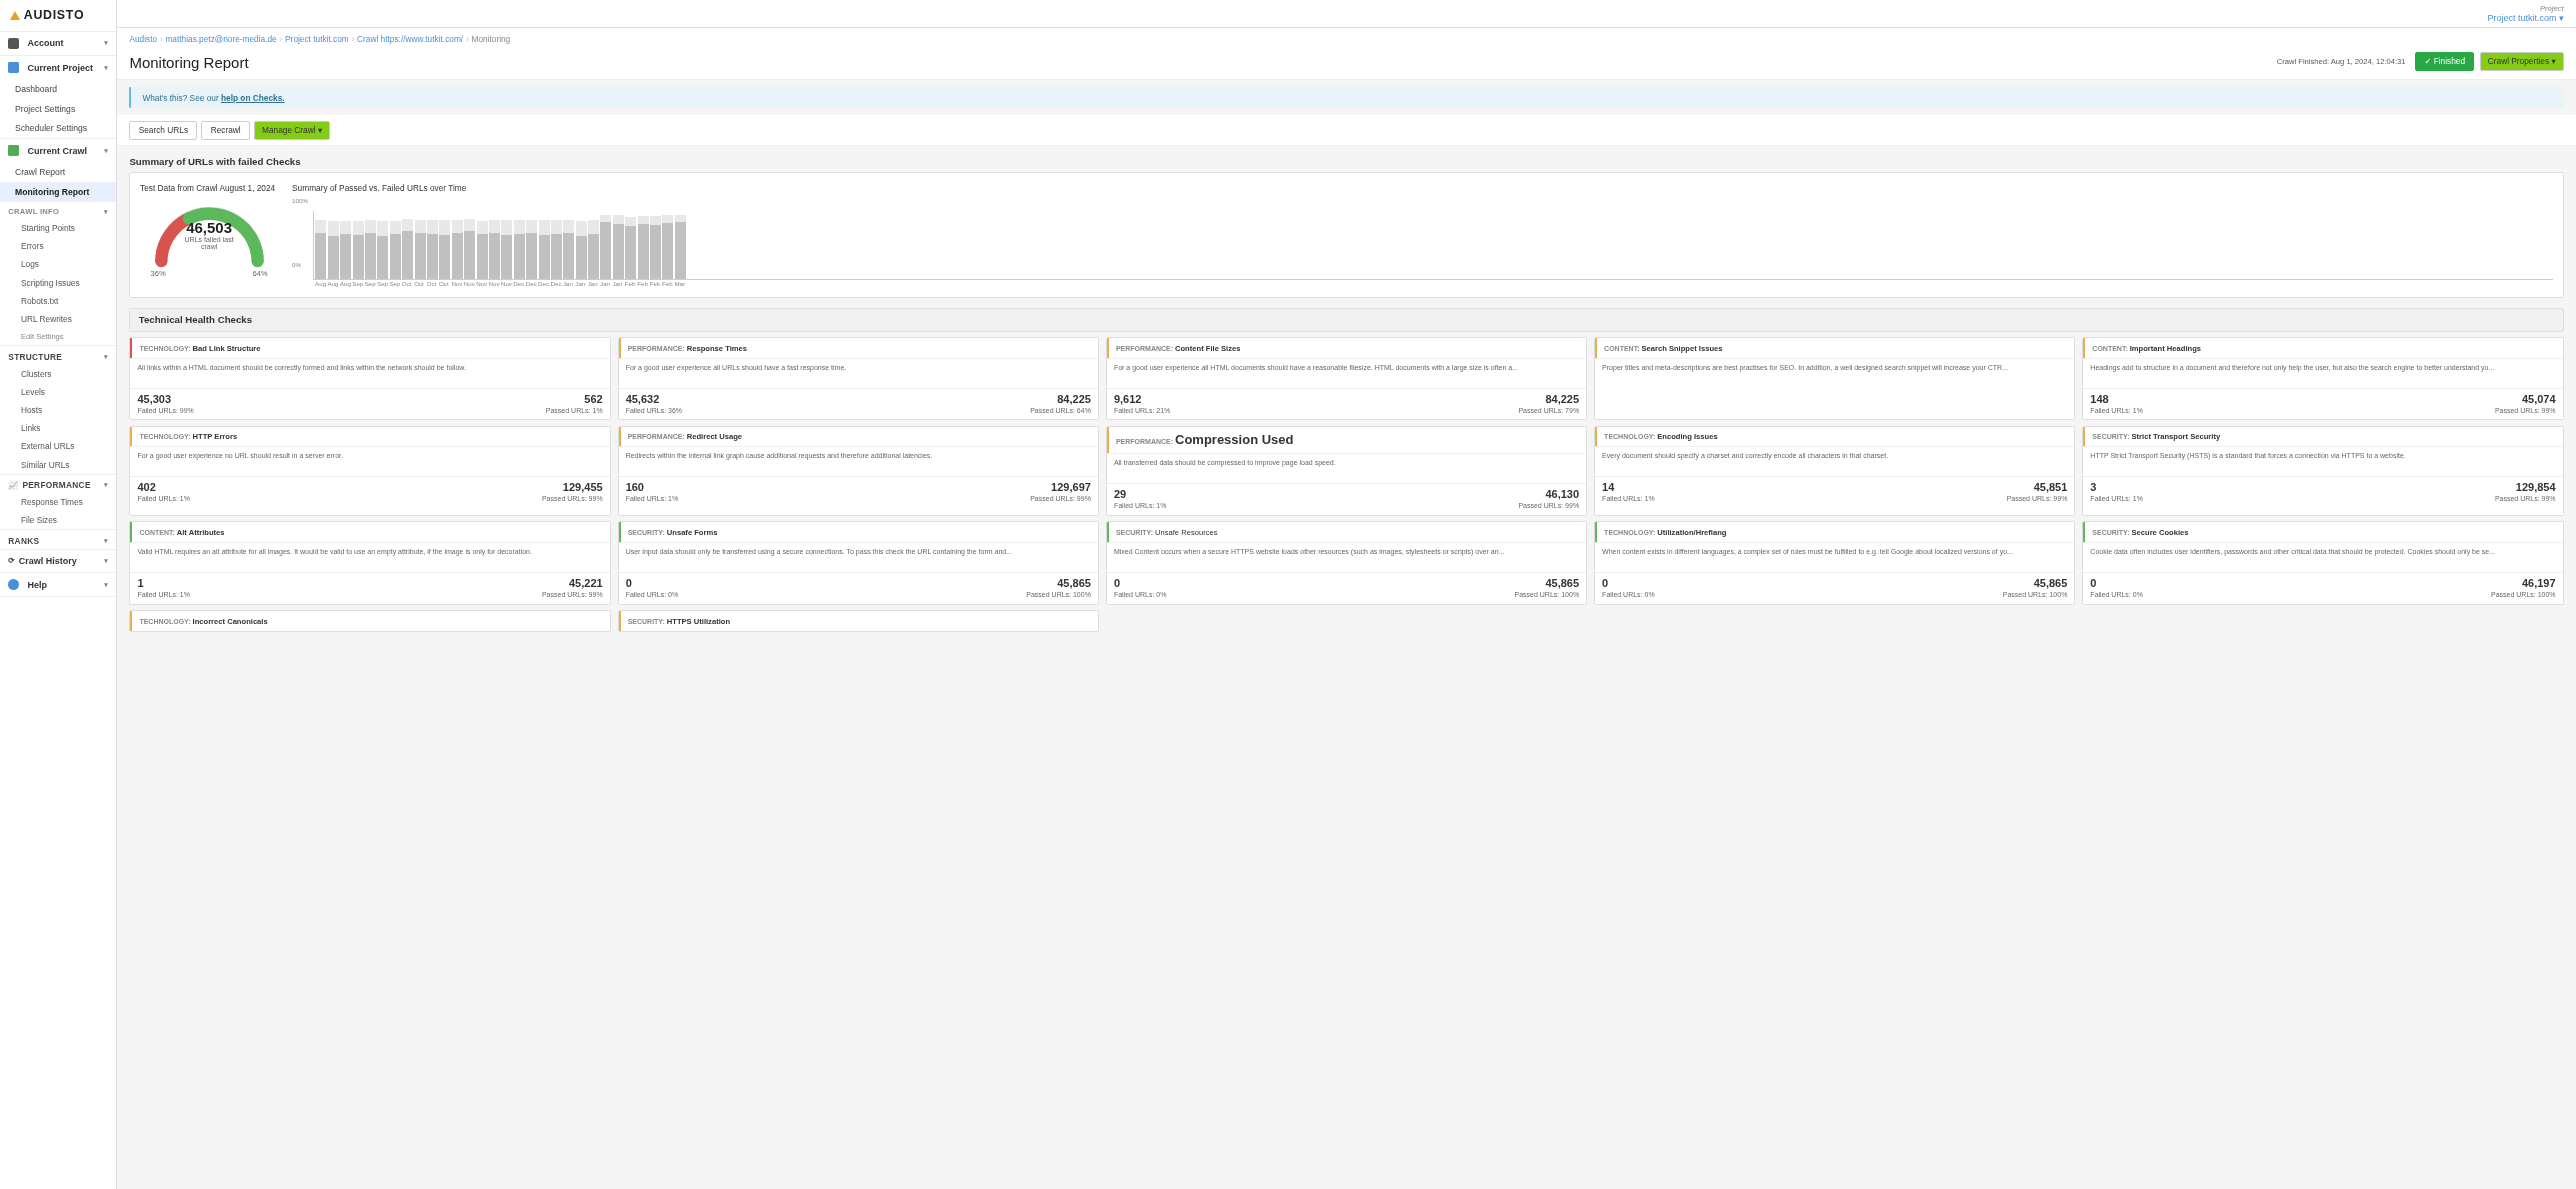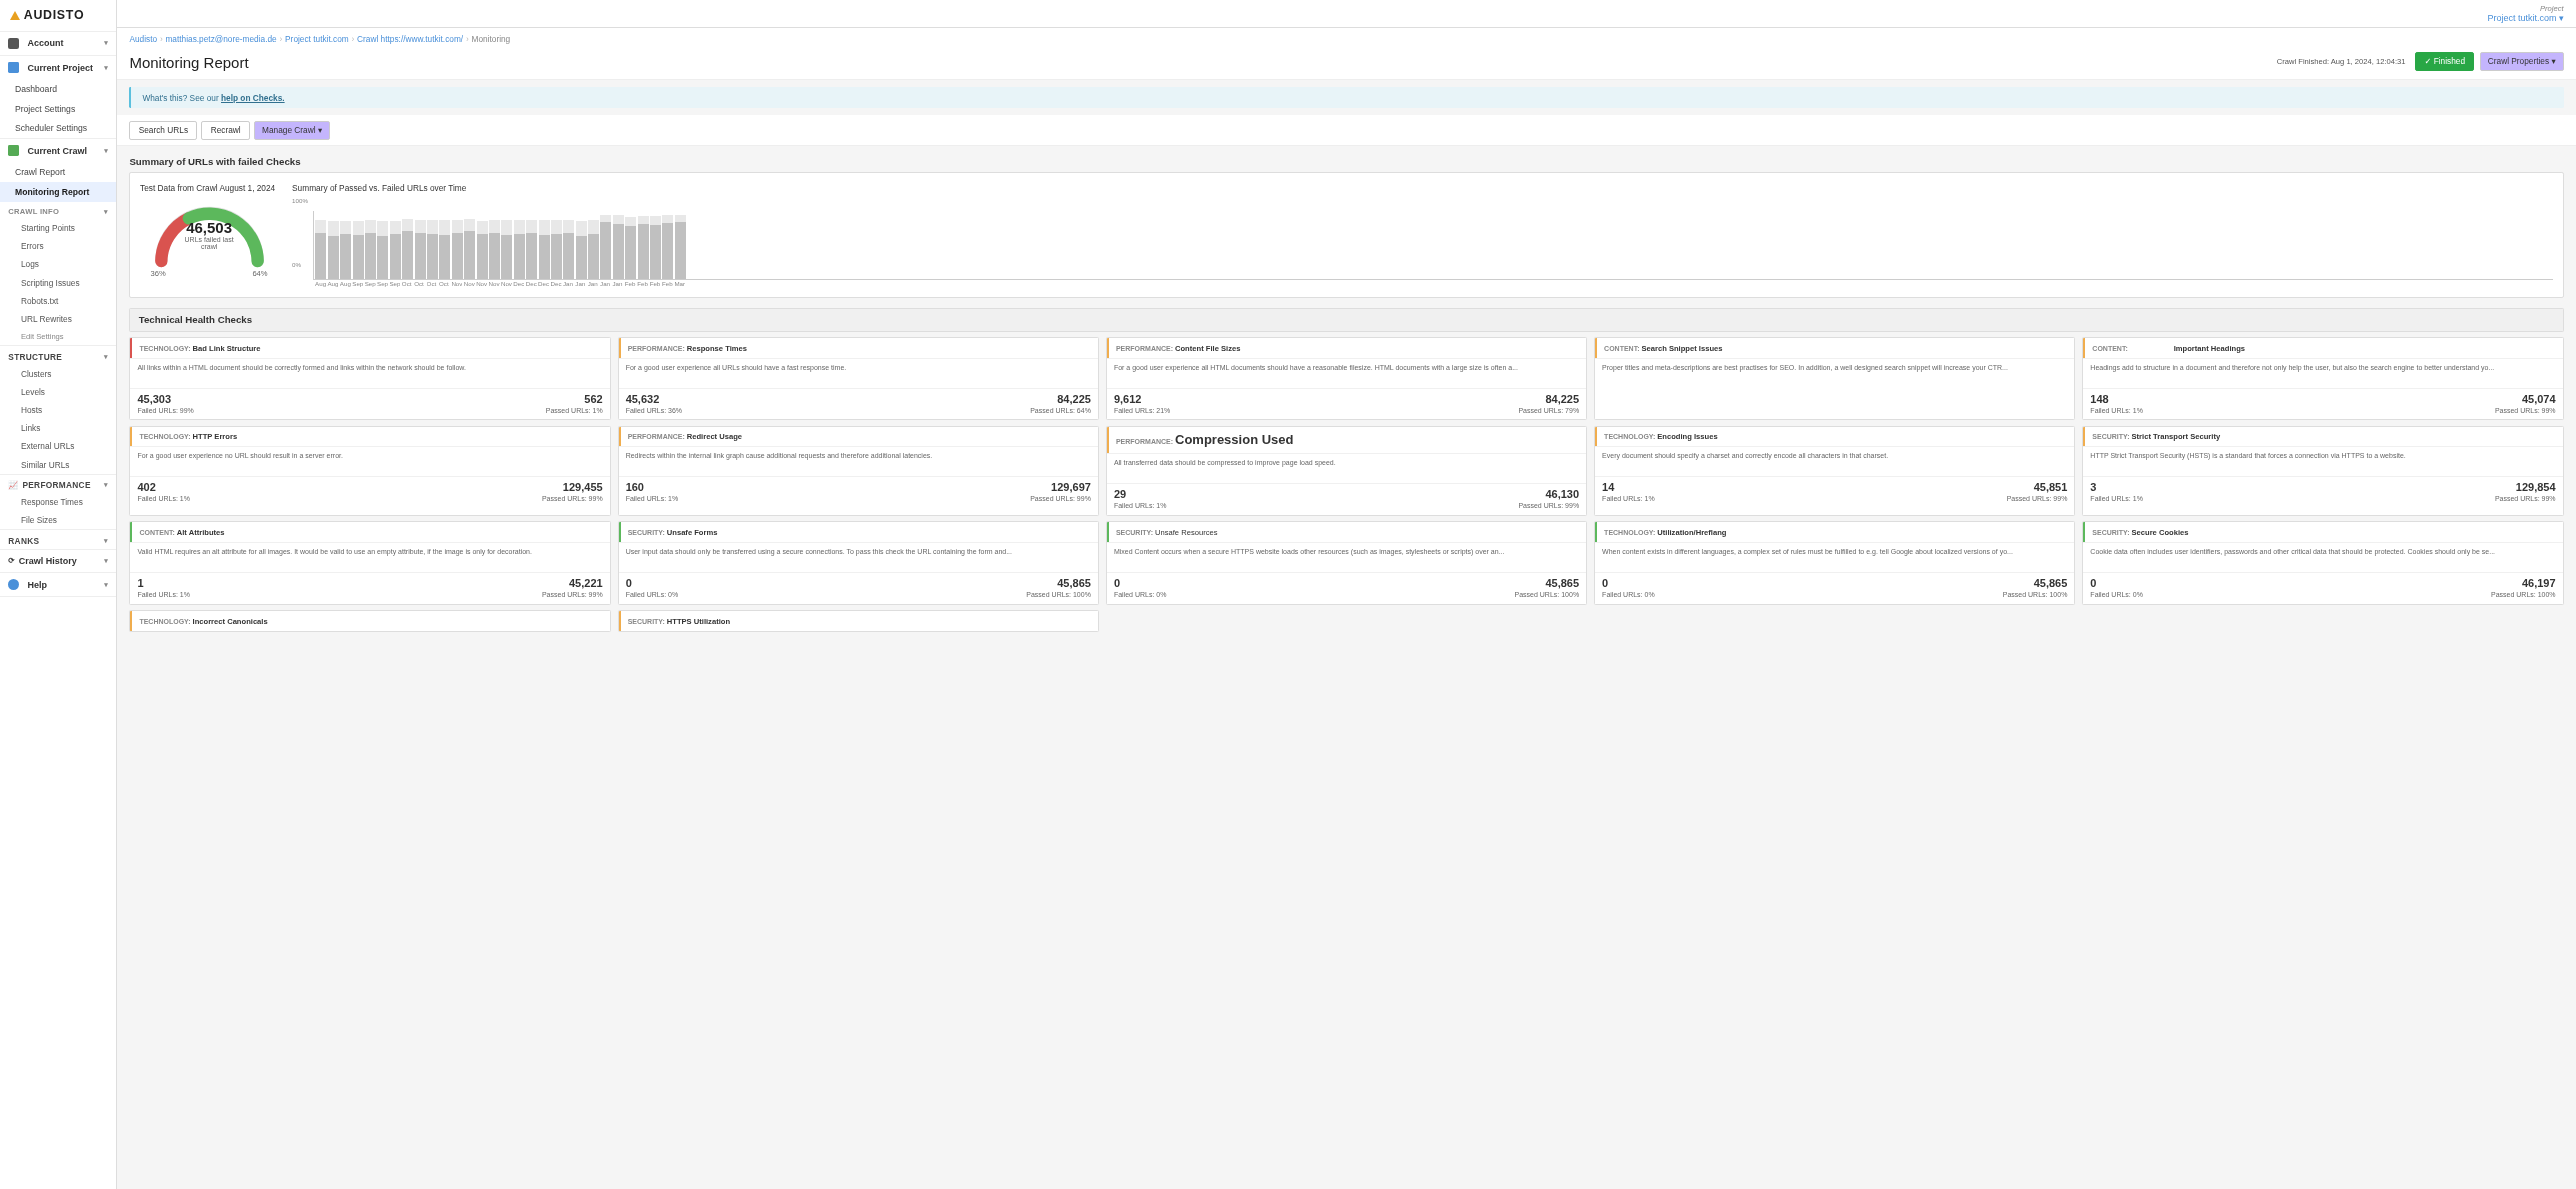--- a/index.html
+++ b/index.html
@@ -40,21 +40,21 @@
     #breadcrumb a { color: #4a90d9; text-decoration: none; }
     #breadcrumb .sep { color: #bbb; }
 
     
     #page-header { background: #fff; padding: 5.5px 12.4px 8.3px 12.4px; display: flex; align-items: flex-end; justify-content: space-between; border-bottom: 0.7px solid #eee; }
     #page-title { font-size: 15px; font-weight: 400; color: #222; }
     .header-actions { display: flex; align-items: center; gap: 5.5px; }
     .crawl-finished-label { font-size: 7.6px; color: #555; margin-right: 4.1px; }
     .btn { padding: 3.5px 8.3px; border-radius: 2.1px; border: 0.7px solid #ccc; background: #fff; cursor: pointer; font-size: 8.3px; color: #333; }
     .btn-primary { background: #28a745; color: #fff; border-color: #28a745; display: flex; align-items: center; gap: 2.8px; }
-    .btn-dropdown { border: 0.7px solid #ccc; background: #c4b5fd; padding: 3.5px 7px; border-radius: 2.1px; cursor: pointer; font-size: 8.3px; color: #333; display: flex; align-items: center; gap: 2.8px; }
+    .btn-dropdown { border: 0.7px solid #ccc; background: #84cc16; padding: 3.5px 7px; border-radius: 2.1px; cursor: pointer; font-size: 8.3px; color: #333; display: flex; align-items: center; gap: 2.8px; }
 
     
     #action-row { background: #fff; padding: 5.5px 12.4px; display: flex; align-items: center; gap: 4.1px; border-bottom: 0.7px solid #eee; }
 
     
     #info-banner { background: #e8f4f8; border-left: 2.1px solid #5bc0de; padding: 5.5px 11px; margin: 7px 12.4px; font-size: 8.3px; color: #31708f; border-radius: 1.4px; }
     #info-banner a { color: #31708f; font-weight: 600; }
 
     
     #content { padding: 0 12.4px 12.4px 12.4px; }
@@ -603,21 +603,21 @@
       <div class="check-card-header" style="border-left:2.8px solid #f0ad4e;padding:5.5px 7px 4.1px 7px;">
         <div class="check-card-title">
           <span style="color:#888;font-size:7px;font-weight:700;">CONTENT: </span><span style="font-size:7.6px;font-weight:700;">Search Snippet Issues</span>
         </div>
       </div>
       <div class="check-card-desc">Proper titles and meta-descriptions are best practises for SEO. In addition, a well designed search snippet will increase your CTR...</div>
     </div>
           <div class="check-card">
       <div class="check-card-header" style="border-left:2.8px solid #f0ad4e;padding:5.5px 7px 4.1px 7px;">
         <div class="check-card-title">
-          <span style="color:#888;font-size:7px;font-weight:700;">CONTENT: </span><span style="font-size:7.6px;font-weight:700;margin-left:44px;">Important Headings</span>
+          <span style="color:#888;font-size:7px;font-weight:700;">CONTENT: </span><span style="font-size:7.6px;font-weight:700;">Important Headings</span>
         </div>
       </div>
       <div class="check-card-desc">Headings add to structure in a document and therefore not only help the user, but also the search engine to better understand yo...</div>
       <div class="check-card-stats">
         <div class="check-card-numbers">
           <span class="check-card-fail-num">148</span>
           <span class="check-card-pass-num">45,074</span>
         </div>
         <div class="check-card-pcts">
           <span>Failed URLs: 1%</span>

